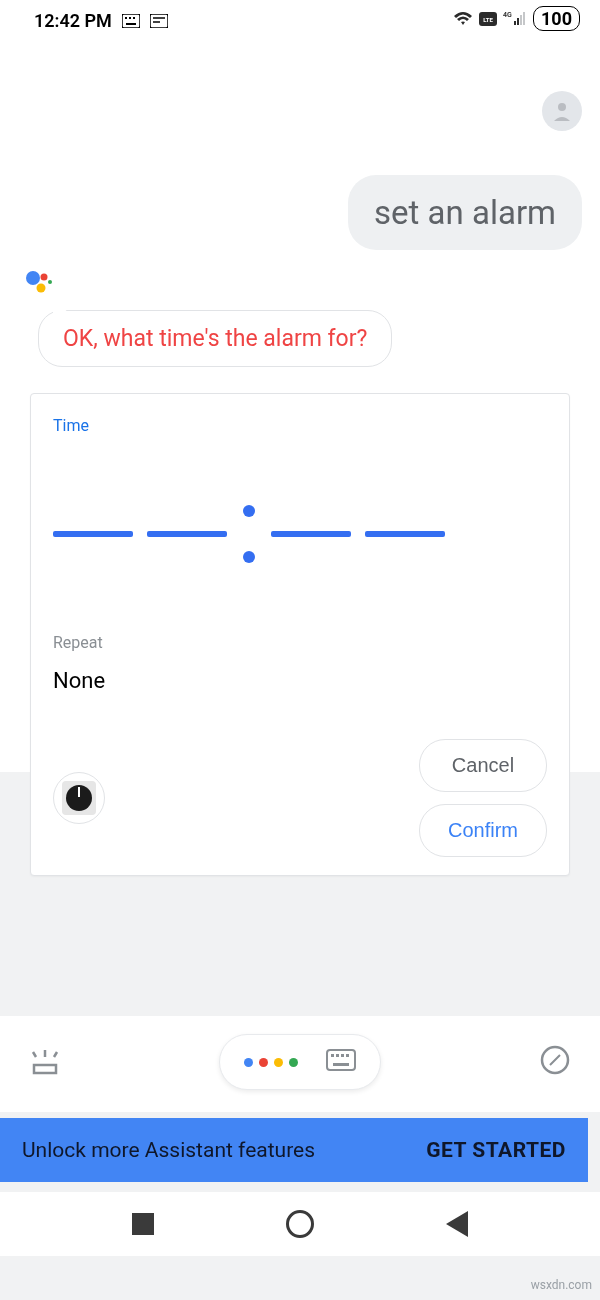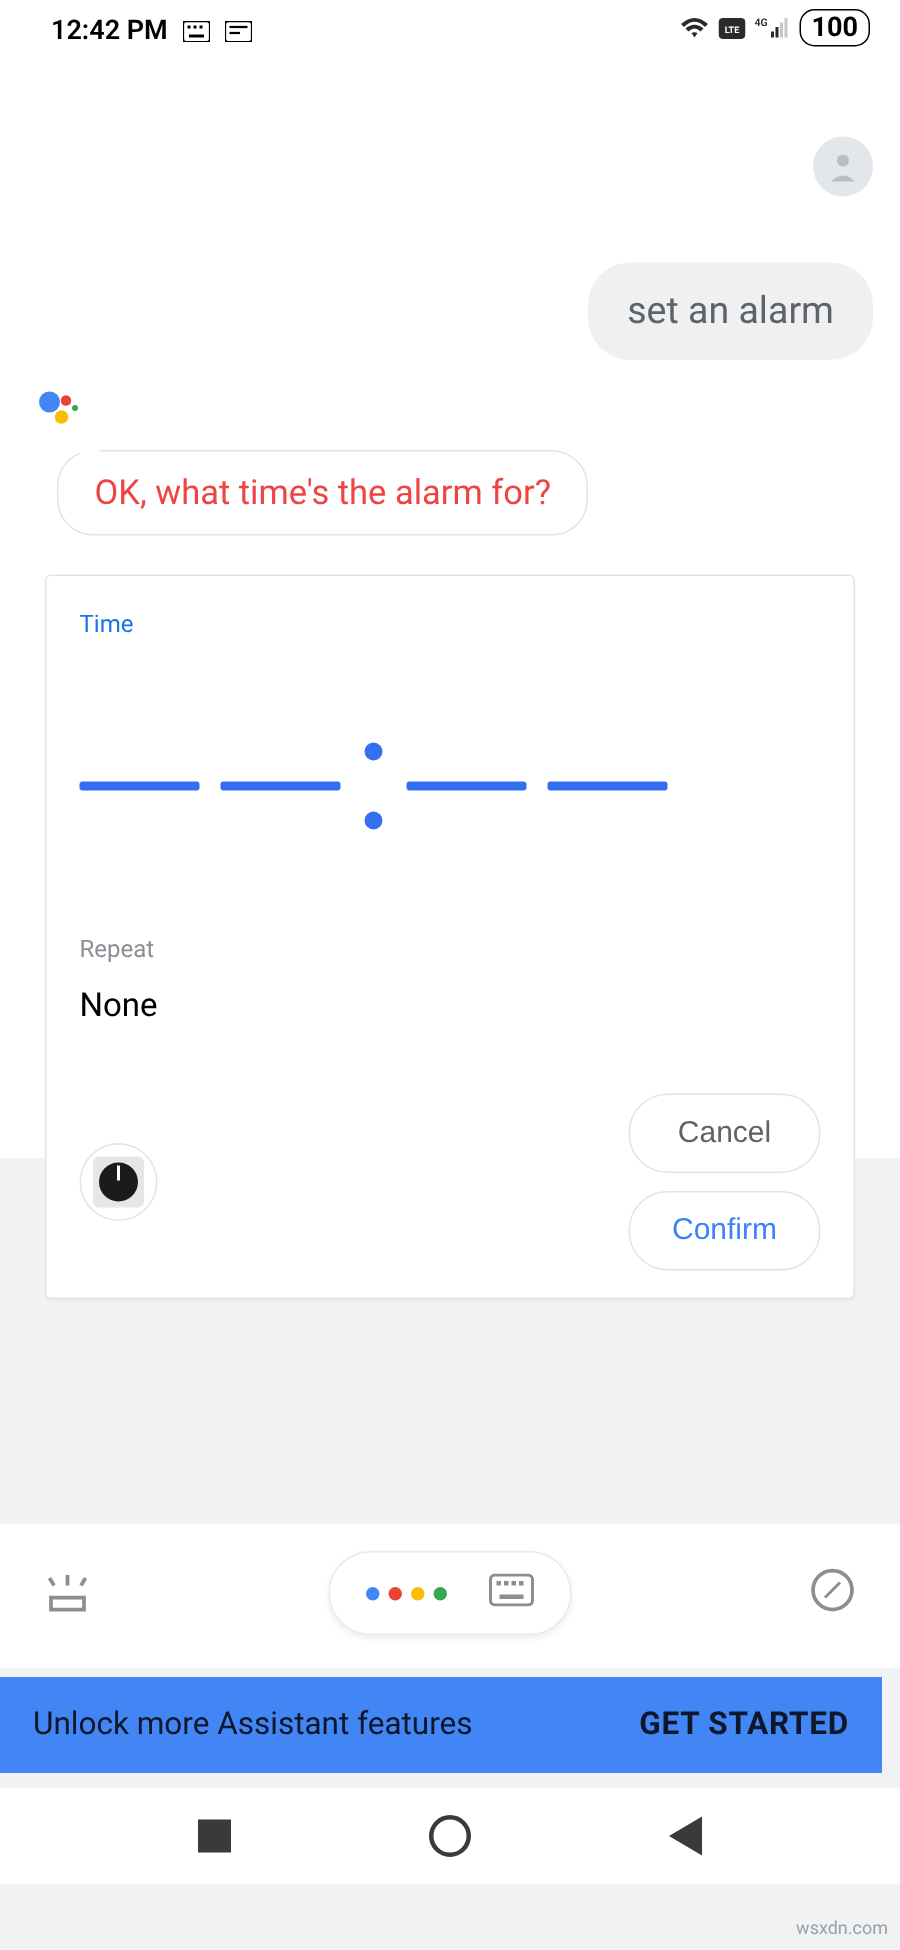--- a/index.html
+++ b/index.html
@@ -33,21 +33,21 @@
   .chat-area { padding: 20px 18px 0 18px; }
   .user-row { display:flex; justify-content:flex-end; align-items:flex-start; gap:10px; margin-top:40px; margin-bottom:18px; }
   .avatar {
     width:40px; height:40px; border-radius:50%; background:#e3e6ea;
     display:flex; align-items:center; justify-content:center;
   }
   .user-bubble {
     background:#eef0f2;
     border-radius:28px;
     padding:18px 26px;
-    font-size:25px;
+    font-size:33px;
     color:#5f6368;
     margin-top:44px;
   }
   .assistant-logo { margin: 6px 0 0 6px; }
   .assistant-bubble-wrap { position:relative; margin-top:8px; }
   .assistant-bubble {
     display:inline-block;
     border:1px solid #e1e3e6;
     background:#fff;
     border-radius:24px;

